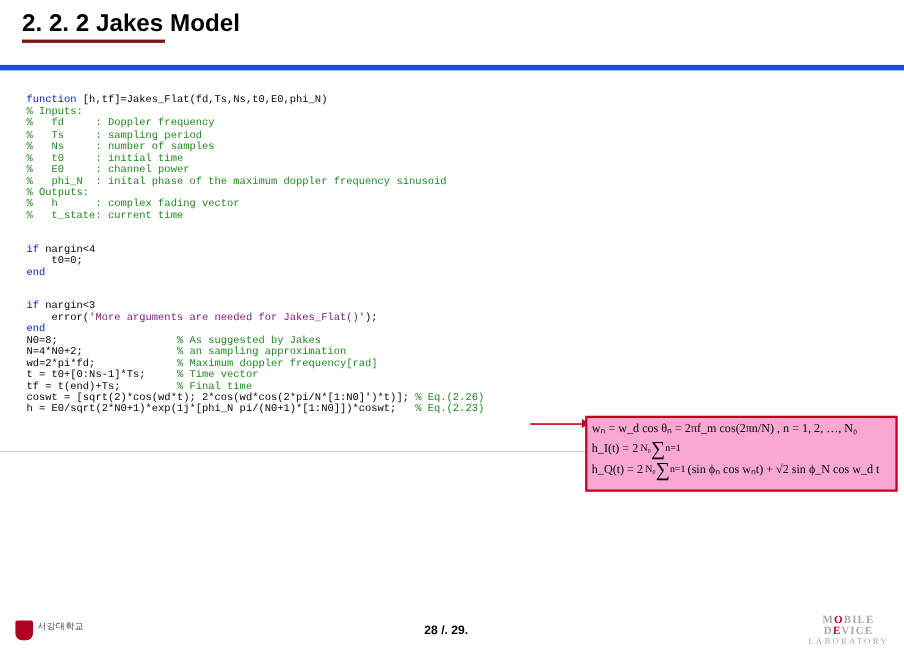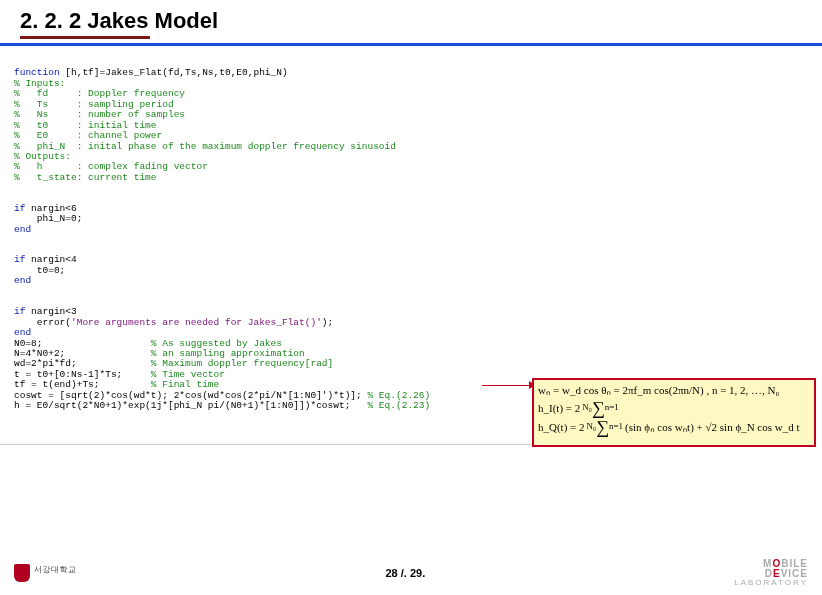--- a/index.html
+++ b/index.html
@@ -5,37 +5,37 @@
   * { box-sizing: border-box; margin: 0; padding: 0; }
   body {
     width: 822px;
     height: 595px;
     background: #fff;
     font-family: Arial, sans-serif;
     position: relative;
     overflow: hidden;
   }
   .header {
-    padding: 8px 20px 4px 20px;
-    border-bottom: 3px solid #1d4ed8;
+    padding: 8px 20px 20px 20px;
+    border-bottom: 5px solid #1d4ed8;
   }
   .title {
     font-size: 22px;
     font-weight: bold;
     color: #000;
   }
   .title-accent {
     display: block;
     width: 130px;
     height: 3px;
     background: #7a1818;
     margin-top: 2px;
   }
   .content {
-    padding: 12px 14px;
+    padding: 12px 24px;
     border-bottom: 1px solid #ccc;
     width: 800px;
   }
   .code-block {
     font-family: "Courier New", monospace;
     font-size: 9.5px;
     line-height: 1.1;
     white-space: pre;
     color: #000;
   }
@@ -47,21 +47,21 @@
   .formula-box {
     position: absolute;
     right: 6px;
     top: 378px;
     width: 284px;
     border: 2px solid #c00020;
     padding: 4px 4px 6px 4px;
     font-family: "Cambria Math", "Times New Roman", serif;
     font-size: 11px;
     line-height: 1.1;
-    background: #fef9c3;
+    background: #f9a8d4;
   }
   .formula-box .line1 { margin-bottom: 6px; }
   .formula-box .sumrow { display: flex; align-items: center; margin-bottom: 6px; }
   .sigma-block { display:inline-flex; flex-direction:row; align-items:center; font-size:9px; margin:0 2px;}
   .sigma-block .sig { font-size:18px; line-height:0.7; }
   .arrow {
     position: absolute;
     right: 290px;
     top: 385px;
     width: 0; height: 0;
@@ -104,22 +104,23 @@
     color: #444;
     letter-spacing: 0.5px;
   }
   .page-num {
     font-size: 11px;
     font-weight: bold;
     color: #000;
   }
   .right-logo {
     font-size: 10px;
-    text-align: right;
+    text-align: center;
     line-height: 1;
+    font-family: Liberation Serif, serif;
   }
   .right-logo .ml { color: #aaa; font-weight: bold; letter-spacing:1px;}
   .right-logo .red { color: #c00020; }
   .right-logo .lab { color: #aaa; font-size: 8px; letter-spacing:2px;}
 </style>
 </head>
 <body>
 
 <div class="header">
   <div class="title">2. 2. 2 Jakes Model</div>
@@ -132,23 +133,20 @@
 <span class="cmt">% Inputs:</span>
 <span class="cmt">%   fd     : Doppler frequency</span>
 <span class="cmt">%   Ts     : sampling period</span>
 <span class="cmt">%   Ns     : number of samples</span>
 <span class="cmt">%   t0     : initial time</span>
 <span class="cmt">%   E0     : channel power</span>
 <span class="cmt">%   phi_N  : inital phase of the maximum doppler frequency sinusoid</span>
 <span class="cmt">% Outputs:</span>
 <span class="cmt">%   h      : complex fading vector</span>
 <span class="cmt">%   t_state: current time</span></div>
-<div class="block"><span class="kw">if</span><span> nargin&lt;6</span>
-<span>    phi_N=0;</span>
-<span class="kw">end</span></div>
 <div class="block"><span class="kw">if</span><span> nargin&lt;4</span>
 <span>    t0=0;</span>
 <span class="kw">end</span></div>
 <div class="block"><span class="kw">if</span><span> nargin&lt;3</span>
 <span>    error(</span><span class="str">'More arguments are needed for Jakes_Flat()'</span><span>);</span>
 <span class="kw">end</span>
 <span>N0=8;                   </span><span class="cmt">% As suggested by Jakes</span>
 <span>N=4*N0+2;               </span><span class="cmt">% an sampling approximation</span>
 <span>wd=2*pi*fd;             </span><span class="cmt">% Maximum doppler frequency[rad]</span>
 <span>t = t0+[0:Ns-1]*Ts;     </span><span class="cmt">% Time vector</span>

